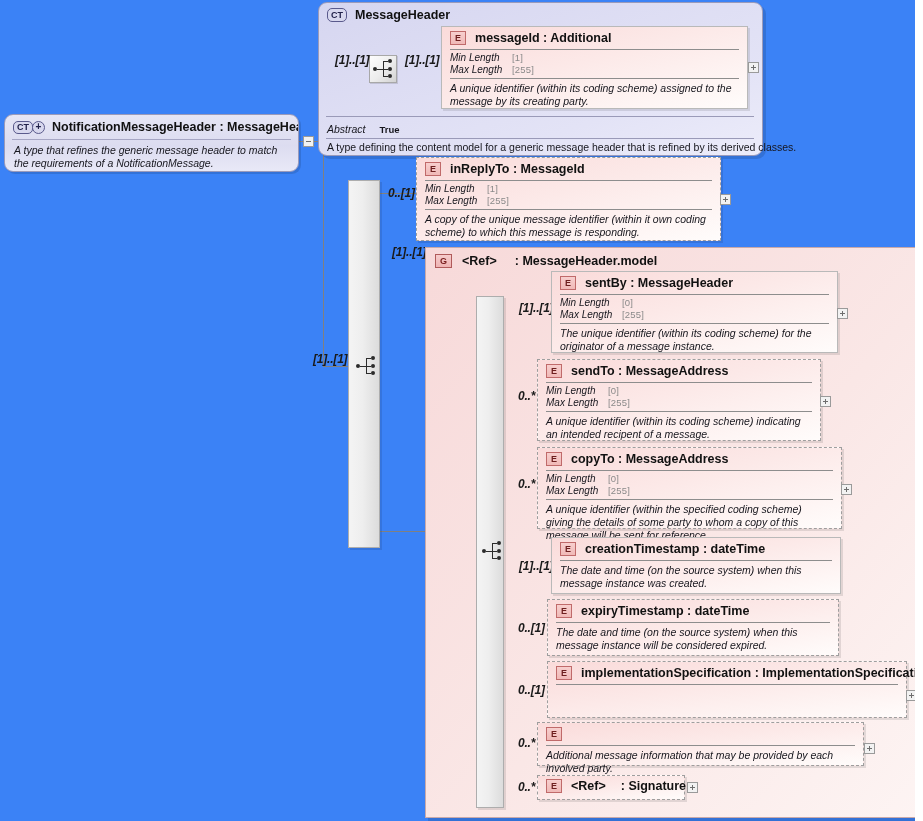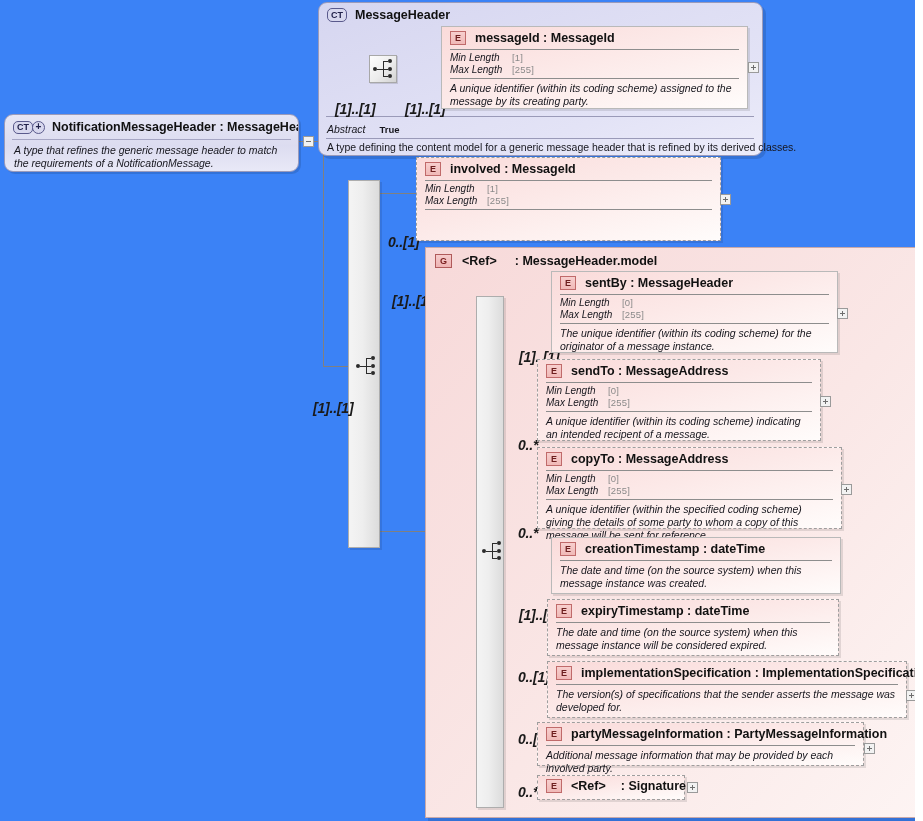--- a/index.html
+++ b/index.html
@@ -19,27 +19,26 @@
     background: #3b82f6;
   }
 
   
   .line-h { position: absolute; height: 1px; background: #808080; }
   .line-v { position: absolute; width: 1px; background: #808080; }
 
   
   .card {
     position: absolute;
-    font-size: 14px;
+    font-size: 12px;
     font-style: italic;
     font-weight: bold;
     color: #1a1a1a;
     white-space: nowrap;
     letter-spacing: -0.2px;
-    margin-top: 48px;
   }
 
   
   .toggle {
     position: absolute;
     width: 11px; height: 11px;
     border: 1px solid #9a9a9a;
     background: #f2f2f2;
     box-sizing: border-box;
   }
@@ -306,21 +305,21 @@
     <div class="dot" style="left:18px;top:10.5px;"></div>
     <div class="dot" style="left:18px;top:18px;"></div>
   </div>
 
   <div class="card" style="left:335px;top:53px;">[1]..[1]</div>
   <div class="card" style="left:405px;top:53px;">[1]..[1]</div>
 
   <div class="elem req" style="left:441px;top:26px;width:307px;height:83px;">
     <div class="e-head">
       <span class="badge-e">E</span>
-      <span>messageId : MessageId</span>
+      <span>messageId : Additional</span>
     </div>
     <div class="e-sep"></div>
     <div class="facets">
       <div class="facet-row">
         <span class="facet-name">Min Length</span>
         <span class="facet-val">[1]</span>
       </div>
       <div class="facet-row">
         <span class="facet-name">Max Length</span>
         <span class="facet-val">[255]</span>
@@ -355,34 +354,35 @@
     <div class="dot" style="left:16px;top:3px;"></div>
     <div class="dot" style="left:16px;top:10.5px;"></div>
     <div class="dot" style="left:16px;top:18px;"></div>
   </div>
   <div class="card" style="left:313px;top:352px;">[1]..[1]</div>
 
   <div class="card" style="left:388px;top:186px;">0..[1]</div>
   <div class="elem opt" style="left:416px;top:157px;width:305px;height:84px;">
     <div class="e-head">
       <span class="badge-e">E</span>
-      <span>involved : MessageId</span>
+      <span>inReplyTo : MessageId</span>
     </div>
     <div class="e-sep"></div>
     <div class="facets">
       <div class="facet-row">
         <span class="facet-name">Min Length</span>
         <span class="facet-val">[1]</span>
       </div>
       <div class="facet-row">
         <span class="facet-name">Max Length</span>
         <span class="facet-val">[255]</span>
       </div>
     </div>
     <div class="e-sep"></div>
+    <div class="e-doc">A copy of the unique message identifier (within it own coding scheme) to which this message is responding.</div>
   </div>
   <div class="toggle plus" style="left:720px;top:194px;"></div>
 
   <div class="card" style="left:392px;top:245px;">[1]..[1]</div>
   <div class="modelbox" style="left:425px;top:247px;width:493px;height:569px;">
     <div class="modelbox-title">
       <span class="badge-g">G</span>
       <span>&lt;Ref&gt;</span>
       <span style="margin-left:8px;">: <span>MessageHeader.model</span></span>
     </div>
@@ -487,29 +487,27 @@
     <div class="e-doc">The date and time (on the source system) when this message instance will be considered expired.</div>
   </div>
 
   <div class="card" style="left:518px;top:683px;">0..[1]</div>
   <div class="elem opt" style="left:547px;top:661px;width:360px;height:57px;">
     <div class="e-head">
       <span class="badge-e">E</span>
       <span>implementationSpecification : ImplementationSpecification</span>
     </div>
     <div class="e-sep"></div>
-    <div class="e-doc">The version(s) of specifications that the sender asserts the message was developed for.</div>
   </div>
   <div class="toggle plus" style="left:906px;top:690px;"></div>
 
   <div class="card" style="left:518px;top:736px;">0..*</div>
   <div class="elem opt" style="left:537px;top:722px;width:327px;height:44px;">
     <div class="e-head">
       <span class="badge-e">E</span>
-      <span>partyMessageInformation : PartyMessageInformation</span>
     </div>
     <div class="e-sep"></div>
     <div class="e-doc">Additional message information that may be provided by each involved party.</div>
   </div>
   <div class="toggle plus" style="left:864px;top:743px;"></div>
 
   <div class="card" style="left:518px;top:780px;">0..*</div>
   <div class="elem opt" style="left:537px;top:775px;width:148px;height:25px;">
     <div class="e-head" style="padding-top:3px;padding-bottom:3px;">
       <span class="badge-e">E</span>

